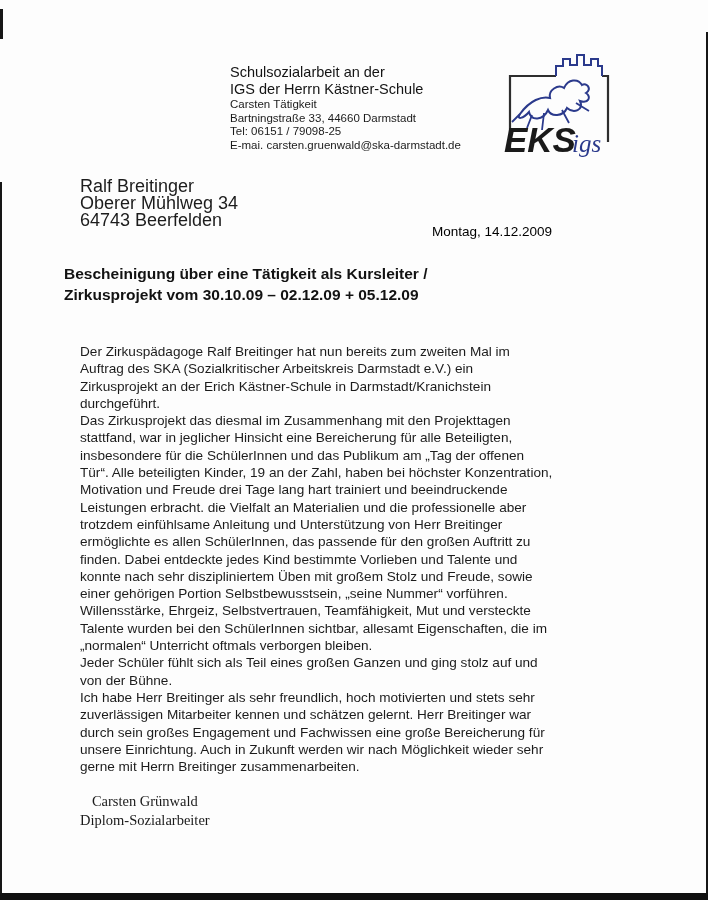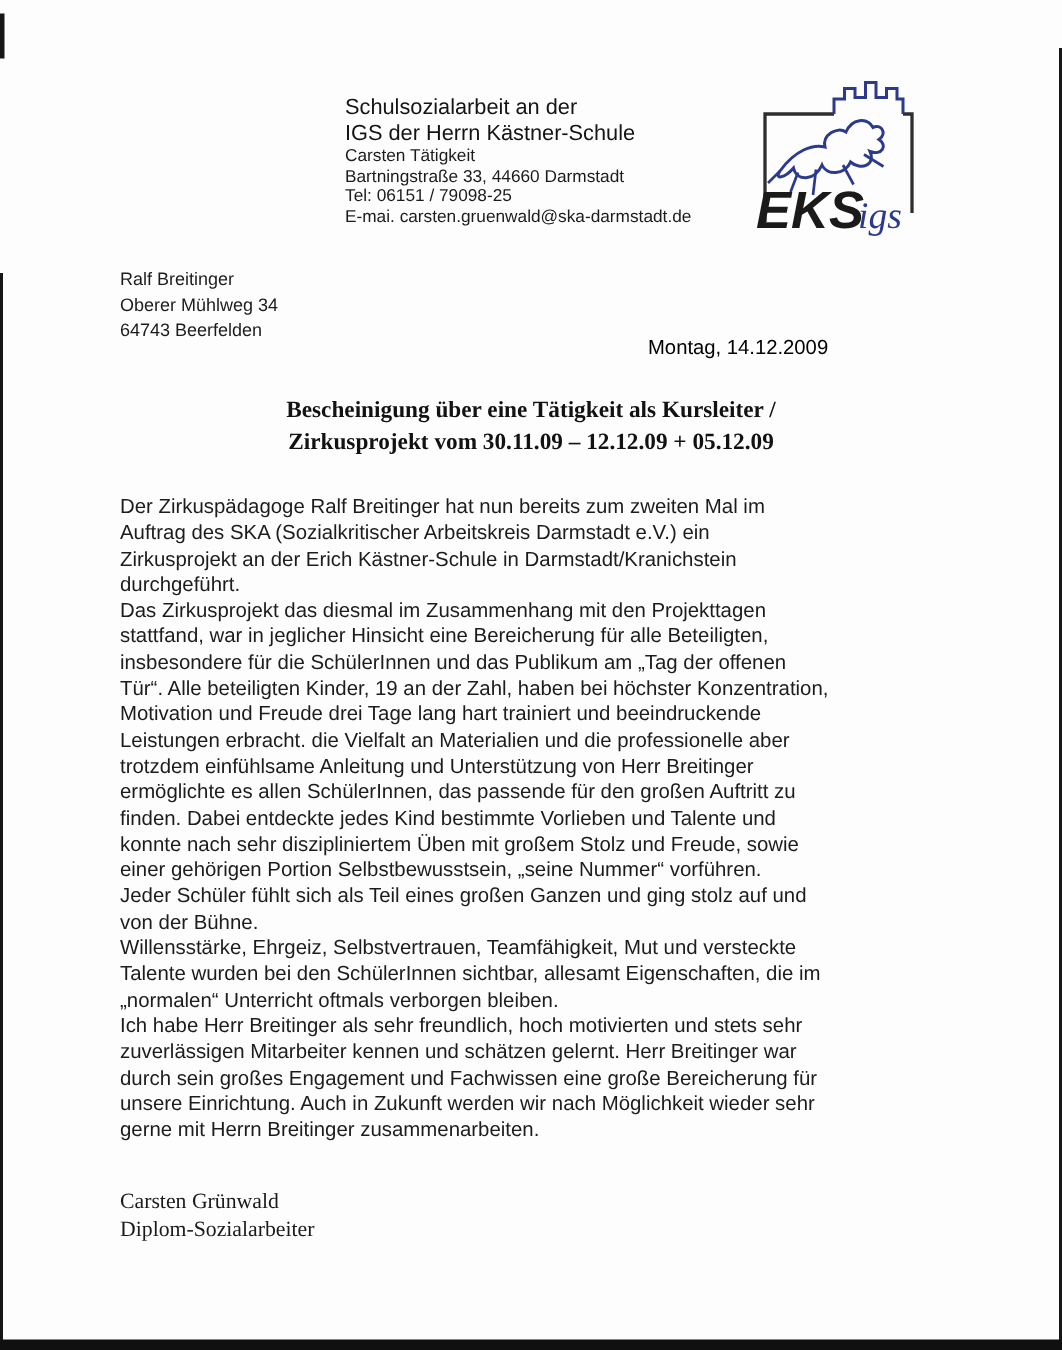--- a/index.html
+++ b/index.html
@@ -22,32 +22,32 @@
   .ska-tag{position:absolute;left:12px;top:68px;font-size:10px;line-height:12px;color:#2da5b8;letter-spacing:.3px;}
 
   
   .hdr{position:absolute;left:230px;top:64px;width:290px;}
   .hdr .org{font-size:14.5px;font-weight:normal;line-height:17px;color:#141414;}
   .hdr .sub{font-size:11.5px;line-height:13.5px;color:#1b1b1b;}
 
   
   .eks{position:absolute;left:490px;top:52px;width:136px;height:112px;}
 
-  .recipient{position:absolute;left:80px;top:178px;font-size:12px;line-height:17px;color:#1c1c1c;}
+  .recipient{position:absolute;left:80px;top:178px;font-size:18px;line-height:17px;color:#1c1c1c;}
   .dateline{position:absolute;left:432px;top:224px;font-size:13.5px;color:#000000;}
 
-  .title{position:absolute;left:64px;top:263px;width:580px;text-align:center;
-         font-size:15.5px;font-weight:bold;line-height:21px;color:#121212;font-family:Liberation Serif, serif;}
+  .title{position:absolute;left:64px;top:263px;width:580px;text-align:left;
+         font-size:15.5px;font-weight:bold;line-height:21px;color:#121212;}
 
-  .bodytext{position:absolute;left:80px;top:329px;width:566px;font-size:13.6px;
+  .bodytext{position:absolute;left:80px;top:343px;width:566px;font-size:13.6px;
             line-height:17.3px;color:#1c1c1c;}
   .bodytext p{margin:0;white-space:pre-line;}
 
   .sig{position:absolute;left:80px;top:792px;font-family:"Liberation Serif",serif;
-       font-size:14.5px;line-height:19px;color:#1a1a1a;}
+       font-size:14.5px;line-height:19px;color:#1a1a1a;text-align:center;}
 </style>
 </head>
 <body>
 
 <div class="page">
 
   <div class="edge edge-topleft"></div>
   <div class="edge edge-left"></div>
   <div class="edge edge-right"></div>
   <div class="edge edge-bottom"></div>
@@ -80,44 +80,44 @@
   <div class="recipient">
     <div>Ralf Breitinger</div>
     <div>Oberer Mühlweg 34</div>
     <div>64743 Beerfelden</div>
   </div>
 
   <div class="dateline">Montag, 14.12.2009</div>
 
   <div class="title">
     <div>Bescheinigung über eine Tätigkeit als Kursleiter /</div>
-    <div>Zirkusprojekt vom 30.11.09 – 12.12.09 + 05.12.09</div>
+    <div>Zirkusprojekt vom 30.10.09 – 02.12.09 + 05.12.09</div>
   </div>
 
   <div class="bodytext">
     <p>Der Zirkuspädagoge Ralf Breitinger hat nun bereits zum zweiten Mal im
 Auftrag des SKA (Sozialkritischer Arbeitskreis Darmstadt e.V.) ein
 Zirkusprojekt an der Erich Kästner-Schule in Darmstadt/Kranichstein
 durchgeführt.</p>
     <p>Das Zirkusprojekt das diesmal im Zusammenhang mit den Projekttagen
 stattfand, war in jeglicher Hinsicht eine Bereicherung für alle Beteiligten,
 insbesondere für die SchülerInnen und das Publikum am „Tag der offenen
 Tür“. Alle beteiligten Kinder, 19 an der Zahl, haben bei höchster Konzentration,
 Motivation und Freude drei Tage lang hart trainiert und beeindruckende
 Leistungen erbracht. die Vielfalt an Materialien und die professionelle aber
 trotzdem einfühlsame Anleitung und Unterstützung von Herr Breitinger
 ermöglichte es allen SchülerInnen, das passende für den großen Auftritt zu
 finden. Dabei entdeckte jedes Kind bestimmte Vorlieben und Talente und
 konnte nach sehr diszipliniertem Üben mit großem Stolz und Freude, sowie
 einer gehörigen Portion Selbstbewusstsein, „seine Nummer“ vorführen.</p>
-    <p>Jeder Schüler fühlt sich als Teil eines großen Ganzen und ging stolz auf und
-von der Bühne.</p>
     <p>Willensstärke, Ehrgeiz, Selbstvertrauen, Teamfähigkeit, Mut und versteckte
 Talente wurden bei den SchülerInnen sichtbar, allesamt Eigenschaften, die im
 „normalen“ Unterricht oftmals verborgen bleiben.</p>
+    <p>Jeder Schüler fühlt sich als Teil eines großen Ganzen und ging stolz auf und
+von der Bühne.</p>
     <p>Ich habe Herr Breitinger als sehr freundlich, hoch motivierten und stets sehr
 zuverlässigen Mitarbeiter kennen und schätzen gelernt. Herr Breitinger war
 durch sein großes Engagement und Fachwissen eine große Bereicherung für
 unsere Einrichtung. Auch in Zukunft werden wir nach Möglichkeit wieder sehr
 gerne mit Herrn Breitinger zusammenarbeiten.</p>
   </div>
 
   <div class="sig">
     <div>Carsten Grünwald</div>
     <div>Diplom-Sozialarbeiter</div>

